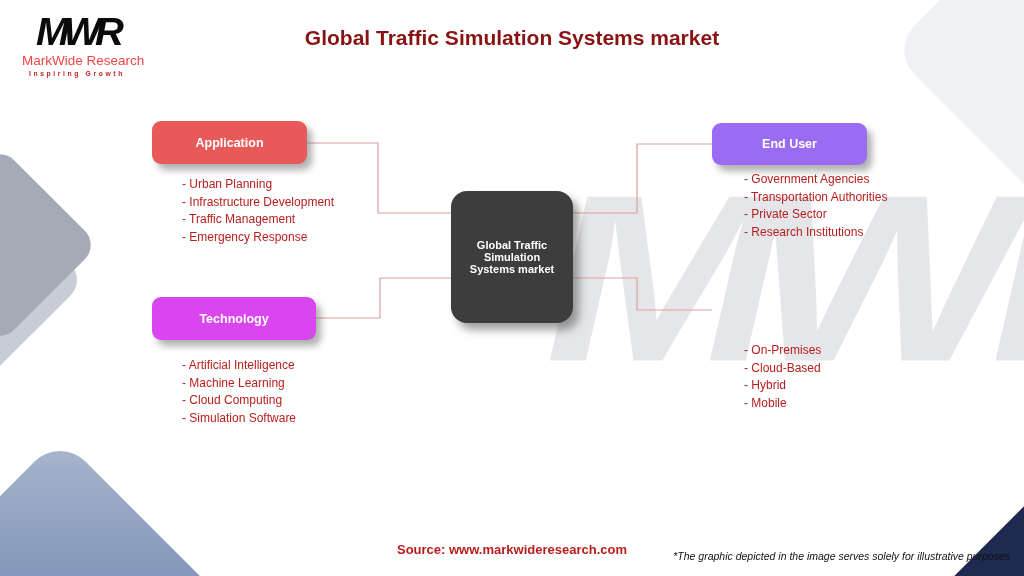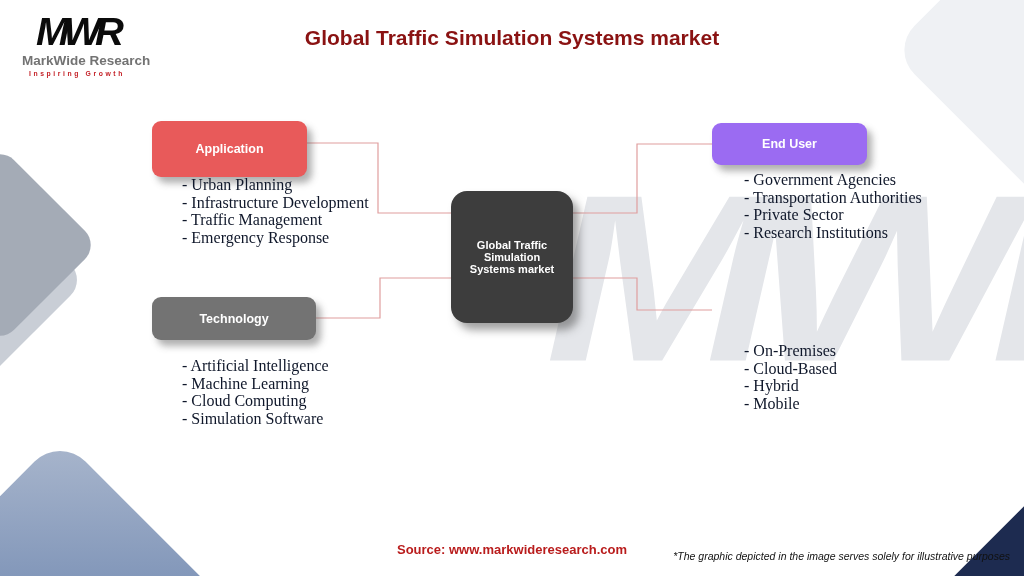--- a/index.html
+++ b/index.html
@@ -17,42 +17,42 @@
   .shape-bottomright{ left:960px; top:500px; width:240px; height:240px; border-radius:30px; background:#1d2b50; }
   .watermark {
     position:absolute; left:545px; top:118px; z-index:0;
     font-size:280px; font-weight:900; font-style:italic; letter-spacing:-26px;
     color:#e4e6ea; transform:scaleY(.85); white-space:nowrap; user-select:none;
   }
   
   .logo { position:absolute; left:22px; top:12px; z-index:2; width:110px; text-align:center; }
   .logo-mono { font-size:40px; line-height:40px; font-weight:900; font-style:italic;
                letter-spacing:-6px; color:#0b0b0b; transform:scaleY(.95); }
-  .logo-name { font-size:13.5px; font-weight:700; color:#737373; margin-top:1px; white-space:nowrap; }
+  .logo-name { font-size:13.5px; font-weight:400; color:#ef4444; margin-top:1px; white-space:nowrap; }
   .logo-tag  { font-size:6.8px; font-weight:700; color:#c42127; letter-spacing:2.6px; margin-top:2px; }
   
   .title { position:absolute; top:26px; left:0; right:0; z-index:2; text-align:center;
            font-size:21px; font-weight:bold; color:#8a1212; }
   
   .connectors { position:absolute; left:0; top:0; z-index:1; }
   .connectors path { stroke:#df9e9e; stroke-width:1.2; fill:none; }
   
   .section-box { position:absolute; z-index:2; border-radius:9px; display:flex; align-items:center;
                  justify-content:center; color:#fff; font-weight:bold; font-size:12.5px;
                  box-shadow:5px 6px 7px rgba(80,80,80,.45); }
-  #box-application { left:152px; top:121px; width:155px; height:56px; }
+  #box-application { left:152px; top:121px; width:155px; height:43px; }
   #box-enduser     { left:712px; top:123px; width:155px; height:42px; }
   #box-technology  { left:152px; top:297px; width:164px; height:43px; }
   #box-deployment  { left:712px; top:289px; width:156px; height:43px; }
   .center-node { position:absolute; z-index:2; left:451px; top:191px; width:122px; height:132px;
                  background:#3d3d3d; border-radius:16px; color:#fff; font-weight:bold; font-size:11px;
                  display:flex; align-items:center; justify-content:center; text-align:center;
                  padding:0 14px; box-sizing:border-box; box-shadow:6px 7px 9px rgba(70,70,70,.5); }
   
-  .list { position:absolute; z-index:2; font-size:16px; color:#0f172a; line-height:17.5px;font-family:Liberation Serif, serif; }
+  .list { position:absolute; z-index:2; font-size:12px; color:#b91c1c; line-height:17.5px; }
   #list-application { left:182px; top:176px; }
   #list-enduser     { left:744px; top:171px; }
   #list-technology  { left:182px; top:357px; }
   #list-deployment  { left:744px; top:342px; }
   
   .source { position:absolute; z-index:2; left:0; right:0; top:542px; text-align:center;
             font-size:13px; font-weight:bold; color:#b91c1c; }
   .disclaimer { position:absolute; z-index:2; right:14px; top:550px; font-size:10.5px;
                 font-style:italic; color:#111; }
 </style>
@@ -82,21 +82,21 @@
     <path d="M316,318 L380,318 L380,278 L451,278"></path>
     <path d="M712,310 L637,310 L637,278 L572,278"></path>
   </svg>
 
   <div class="section-box" id="box-application" style="background-color: rgb(232, 90, 90);">
     <span>Application</span>
   </div>
   <div class="section-box" id="box-enduser" style="background-color: rgb(155, 107, 242);">
     <span>End User</span>
   </div>
-  <div class="section-box" id="box-technology" style="background-color: #737373;">
+  <div class="section-box" id="box-technology" style="background-color: #d946ef;">
     <span>Technology</span>
   </div>
 
   <div class="center-node">
     <span>Global Traffic Simulation Systems market</span>
   </div>
 
   <div class="list" id="list-application">
     <div class="list-item">- Urban Planning</div>
     <div class="list-item">- Infrastructure Development</div>

